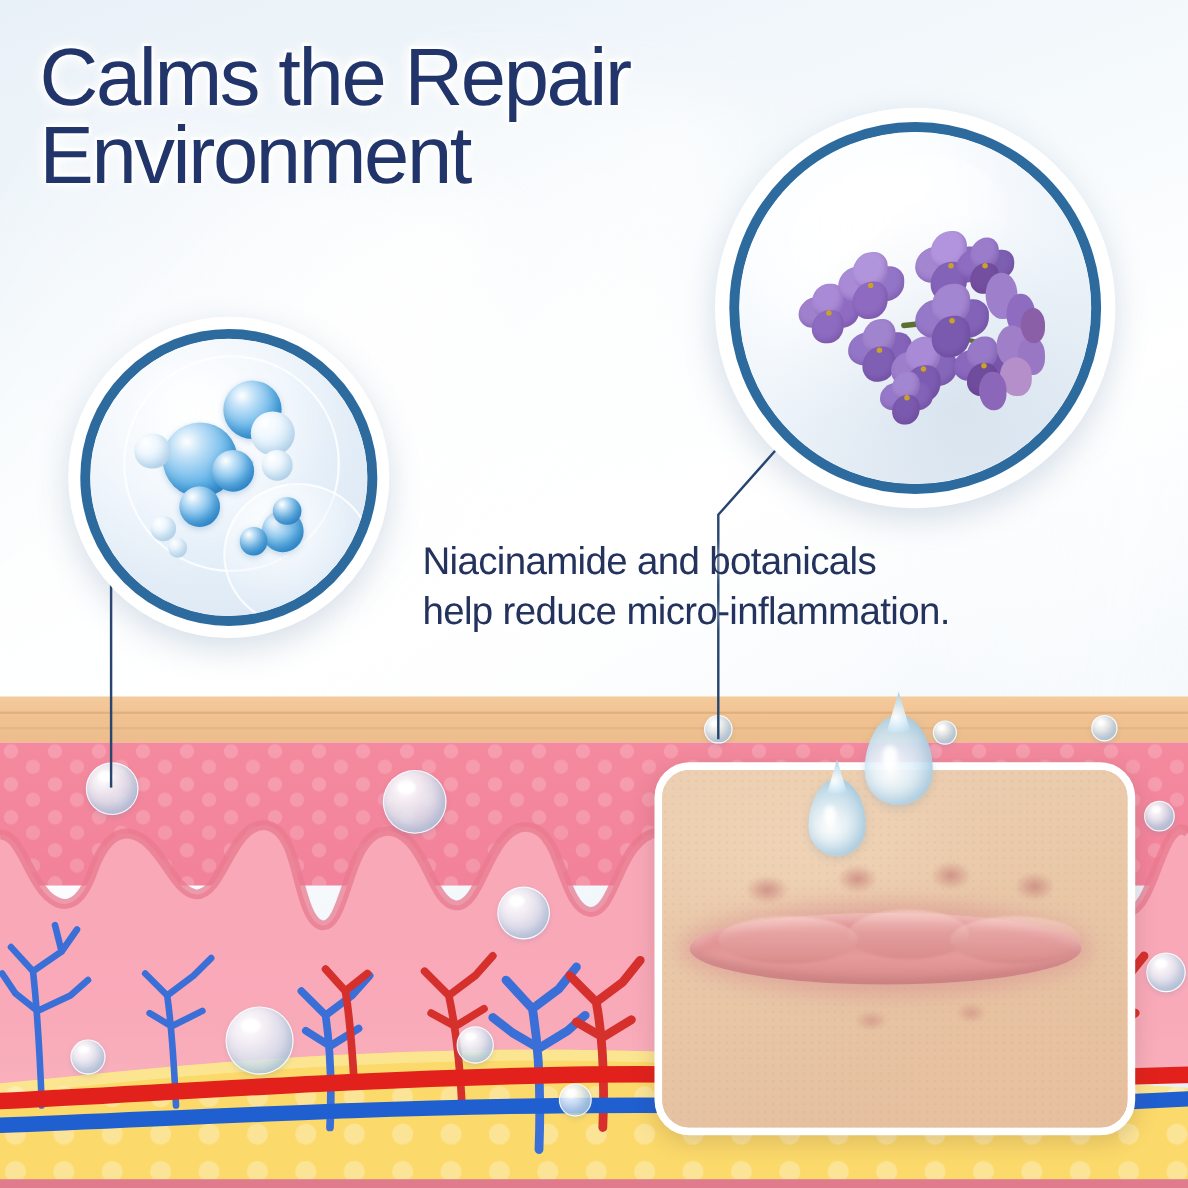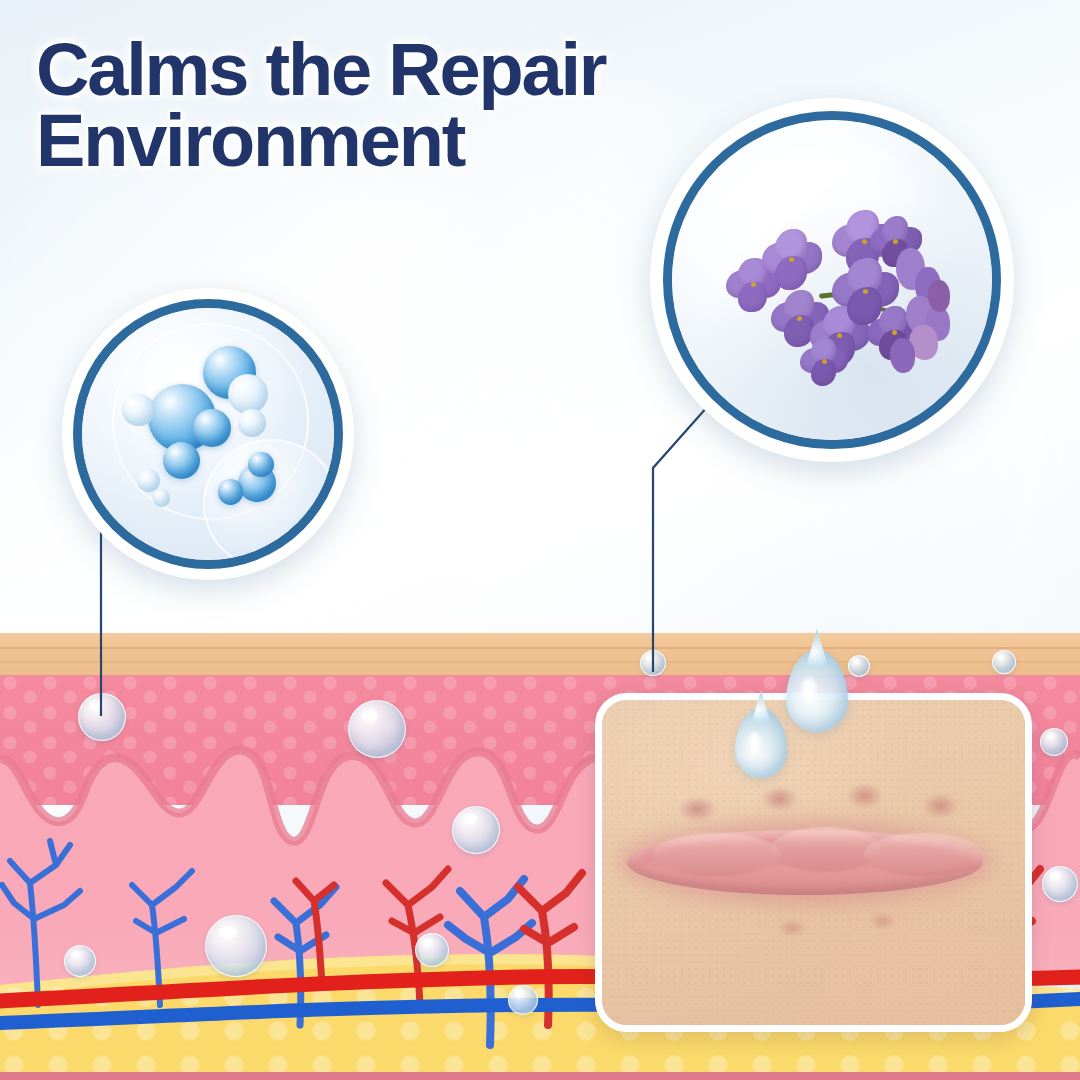--- a/index.html
+++ b/index.html
@@ -31,21 +31,21 @@
   .bg-streak.s2 { left:300px; top:60px; width:300px; height:680px; transform:rotate(12deg); opacity:.7; }
   .bg-streak.s3 { left:860px; top:380px; width:320px; height:340px; transform:rotate(-16deg); opacity:.55; }
   .bg-vign {
     position:absolute; inset:0;
     background:radial-gradient(ellipse 70% 55% at 50% 42%,rgba(255,255,255,.75) 0%,rgba(255,255,255,0) 70%);
   }
 
   
   .title {
     position:absolute; left:36px; top:34px; width:700px;
-    font-size:74px; line-height:.96; font-weight:bold;
+    font-size:74px; line-height:.96; font-weight:normal;
     letter-spacing:-2.2px;
     color:#22356a;
     text-shadow:
        0 0 14px #ffffff, 0 0 14px #ffffff, 0 0 8px #ffffff,
        2px 2px 0 rgba(255,255,255,.9), -2px -2px 0 rgba(255,255,255,.9);
     white-space:pre-line;
   }
 
   
   .caption {
@@ -513,14 +513,16 @@
           <div class="bud" style="left:74%;top:64%;width:9%;height:11%;background:#b58fc9"></div>
           <div class="bud" style="left:68%;top:68%;width:8%;height:11%;background:#8c66b8"></div>
           <div class="bud" style="left:80%;top:50%;width:7%;height:10%;background:#8a5fa8"></div>
         </div>
       </div>
     </div>
   </div>
 
   <div class="title">Calms the Repair
 Environment</div>
+  <div class="caption">Niacinamide and botanicals
+help reduce micro-inflammation.</div>
 
 </div>
 
 </body></html>

